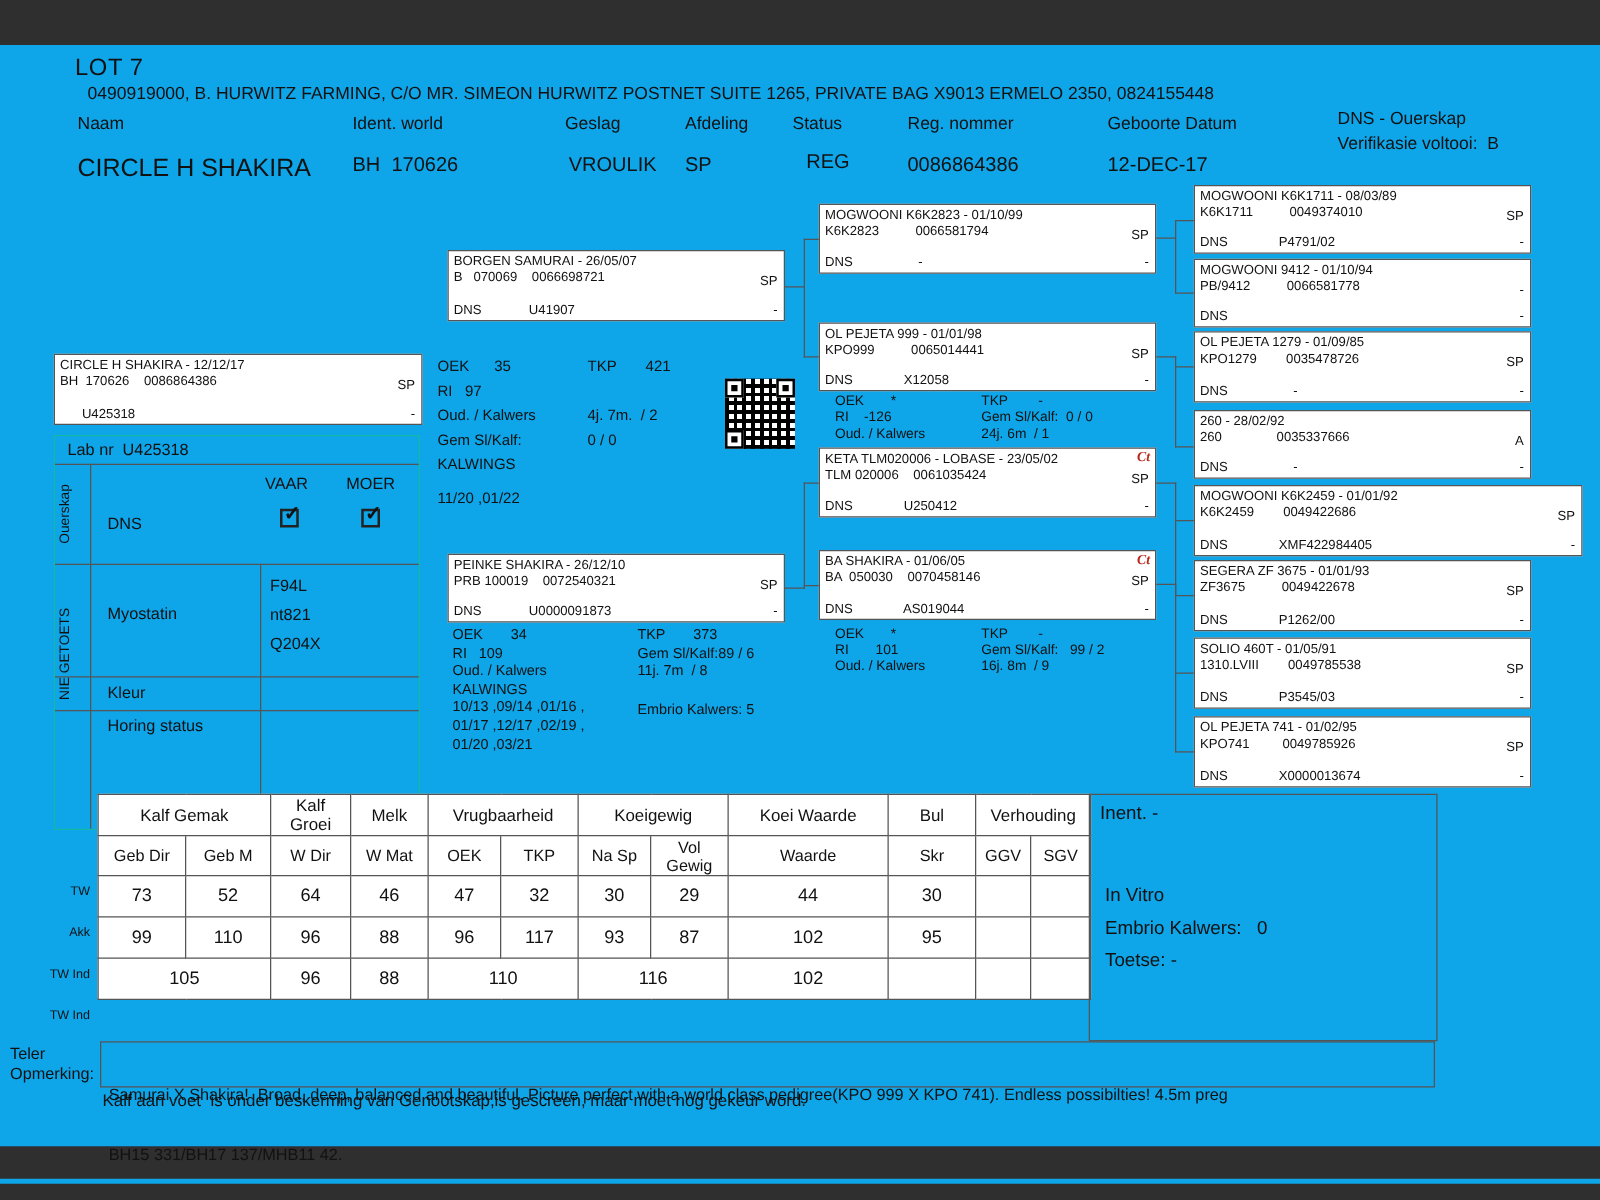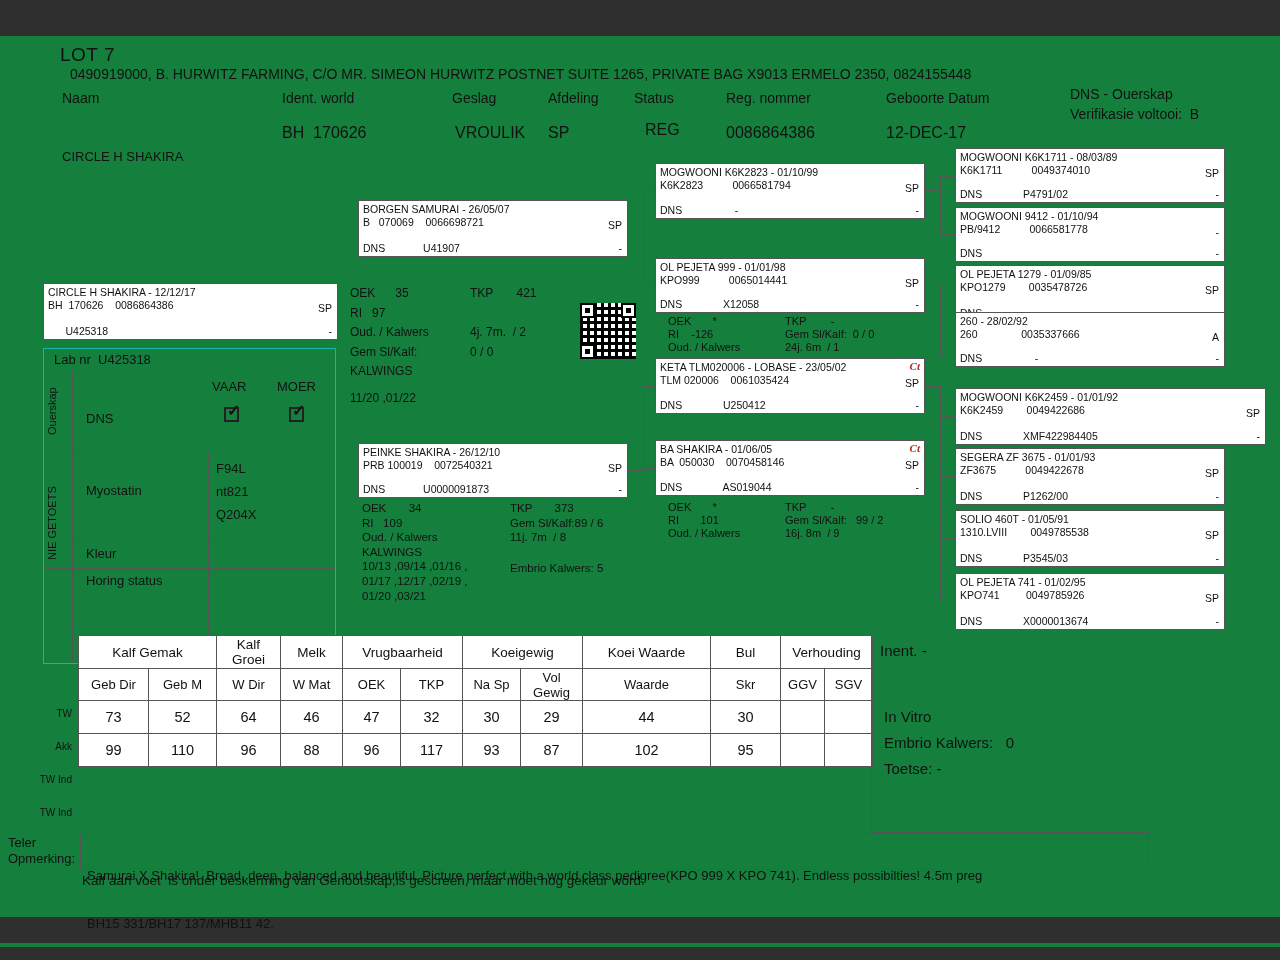--- a/index.html
+++ b/index.html
@@ -1,17 +1,17 @@
 <!DOCTYPE html>
 <html><head>
 <meta charset="utf-8">
 <style>
   * { box-sizing: border-box; }
   html,body { margin:0; padding:0; width:1280px; height:960px; }
-  #page { position:relative; width:1280px; height:960px; background:#15803d; overflow:hidden;
+  #page { position:relative; width:1280px; height:960px; background:#0ea5e9; overflow:hidden;
           font-family:"Liberation Sans", sans-serif; color:#111; }
   .bar { position:absolute; left:0; width:100%; background:#2f2f2f; }
   .t { position:absolute; white-space:pre; font-size:14px; }
 
   
   .pbox { position:absolute; border:1px solid #555; background:#fff; font-size:10.5px; line-height:12px; }
   .pbox .ti { position:absolute; left:4px; top:2px; white-space:pre; }
   .pbox .id { position:absolute; left:4px; top:15px; white-space:pre; }
   .pbox .bd { position:absolute; right:5px; top:18px; }
   .pbox .dn { position:absolute; left:4px; bottom:2px; white-space:pre; }
@@ -78,21 +78,21 @@
   <div class="t" style="left:62px;top:90px;">Naam</div>
   <div class="t" style="left:282px;top:90px;">Ident. world</div>
   <div class="t" style="left:452px;top:90px;">Geslag</div>
   <div class="t" style="left:548px;top:90px;">Afdeling</div>
   <div class="t" style="left:634px;top:90px;">Status</div>
   <div class="t" style="left:726px;top:90px;">Reg. nommer</div>
   <div class="t" style="left:886px;top:90px;">Geboorte Datum</div>
   <div class="t" style="left:1070px;top:86px;">DNS - Ouerskap</div>
   <div class="t" style="left:1070px;top:106px;">Verifikasie voltooi:  B</div>
 
-  <div class="t" style="left:62px;top:124px;font-size:13px;margin-top:25px;">CIRCLE H SHAKIRA</div>
+  <div class="t" style="left:62px;top:124px;font-size:20px;">CIRCLE H SHAKIRA</div>
   <div class="t" style="left:282px;top:124px;font-size:16px;">BH  170626</div>
   <div class="t" style="left:455px;top:124px;font-size:16px;">VROULIK</div>
   <div class="t" style="left:548px;top:124px;font-size:16px;">SP</div>
   <div class="t" style="left:645px;top:121px;font-size:16px;">REG</div>
   <div class="t" style="left:726px;top:124px;font-size:16px;">0086864386</div>
   <div class="t" style="left:886px;top:124px;font-size:16px;">12-DEC-17</div>
 
   <div class="pbox" style="left:43px;top:283px;width:295px;height:57px;">
     <div class="ti">CIRCLE H SHAKIRA - 12/12/17</div>
     <div class="id">BH  170626    0086864386</div>
@@ -168,21 +168,21 @@
   </div>
 
   <div class="pbox" style="left:955px;top:265px;width:270px;height:57px;">
     <div class="ti">OL PEJETA 1279 - 01/09/85</div>
     <div class="id">KPO1279        0035478726</div>
     <div class="bd">SP</div>
     <div class="dn">DNS                  -</div>
     <div class="da">-</div>
   </div>
 
-  <div class="pbox" style="left:955px;top:312px;width:270px;height:55px;">
+  <div class="pbox" style="left:955px;top:328px;width:270px;height:55px;">
     <div class="ti">260 - 28/02/92</div>
     <div class="id">260               0035337666</div>
     <div class="bd">A</div>
     <div class="dn">DNS                  -</div>
     <div class="da">-</div>
   </div>
 
   <div class="pbox" style="left:955px;top:388px;width:311px;height:57px;">
     <div class="ti">MOGWOONI K6K2459 - 01/01/92</div>
     <div class="id">K6K2459        0049422686</div>
@@ -377,20 +377,31 @@
       <td>88</td>
       <td>96</td>
       <td>117</td>
       <td>93</td>
       <td>87</td>
       <td>102</td>
       <td>95</td>
       <td></td>
       <td></td>
     </tr>
+    <tr>
+      <td colspan="2">105</td>
+      <td>96</td>
+      <td>88</td>
+      <td colspan="2">110</td>
+      <td colspan="2">116</td>
+      <td>102</td>
+      <td></td>
+      <td></td>
+      <td></td>
+    </tr>
   </tbody>
     </table>
 
   <div class="rl" style="top:708px;">TW</div>
   <div class="rl" style="top:741px;">Akk</div>
   <div class="rl" style="top:774px;">TW Ind</div>
   <div class="rl" style="top:807px;">TW Ind</div>
 
   <div id="info">
     <div class="it" style="left:8px;top:6px;">Inent. -</div>

